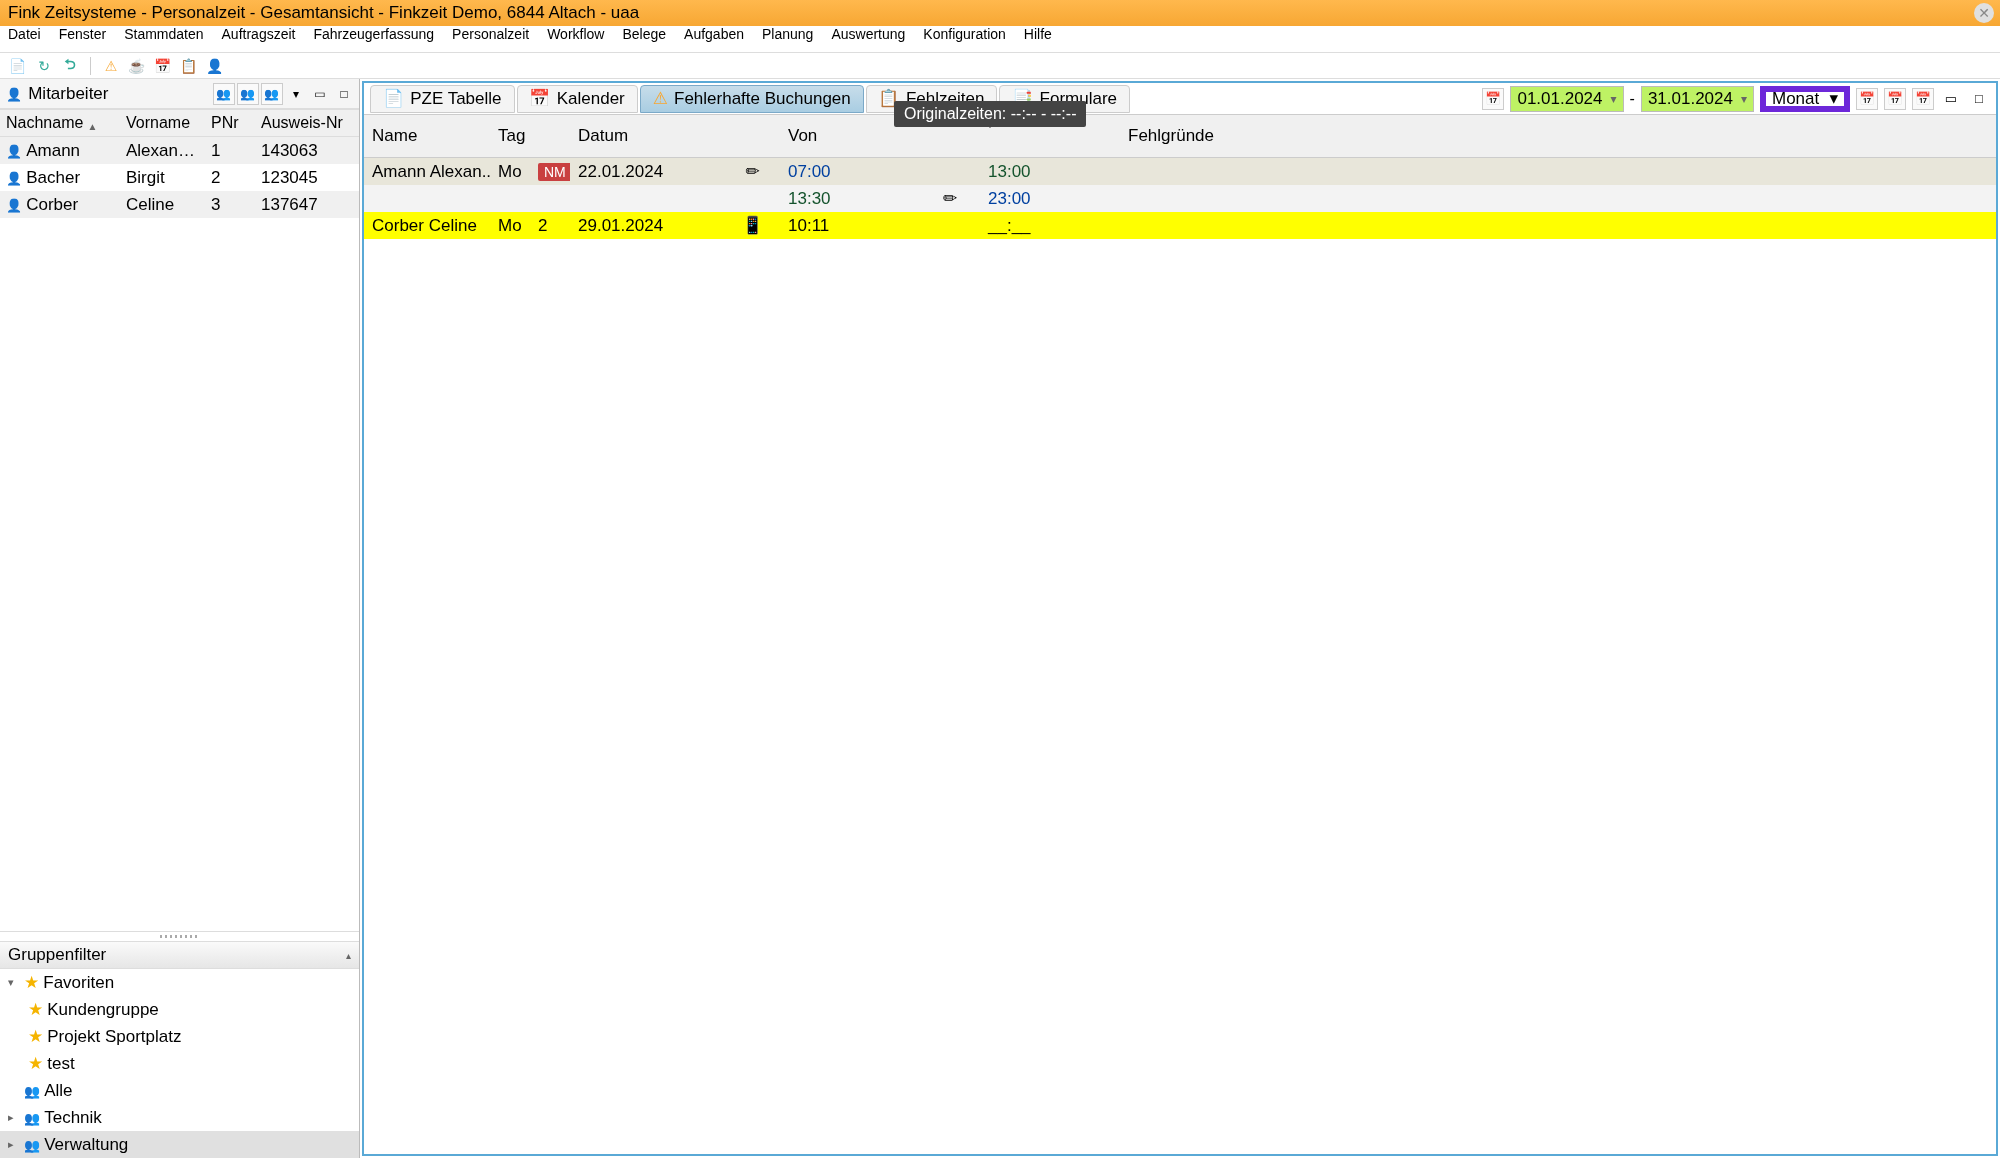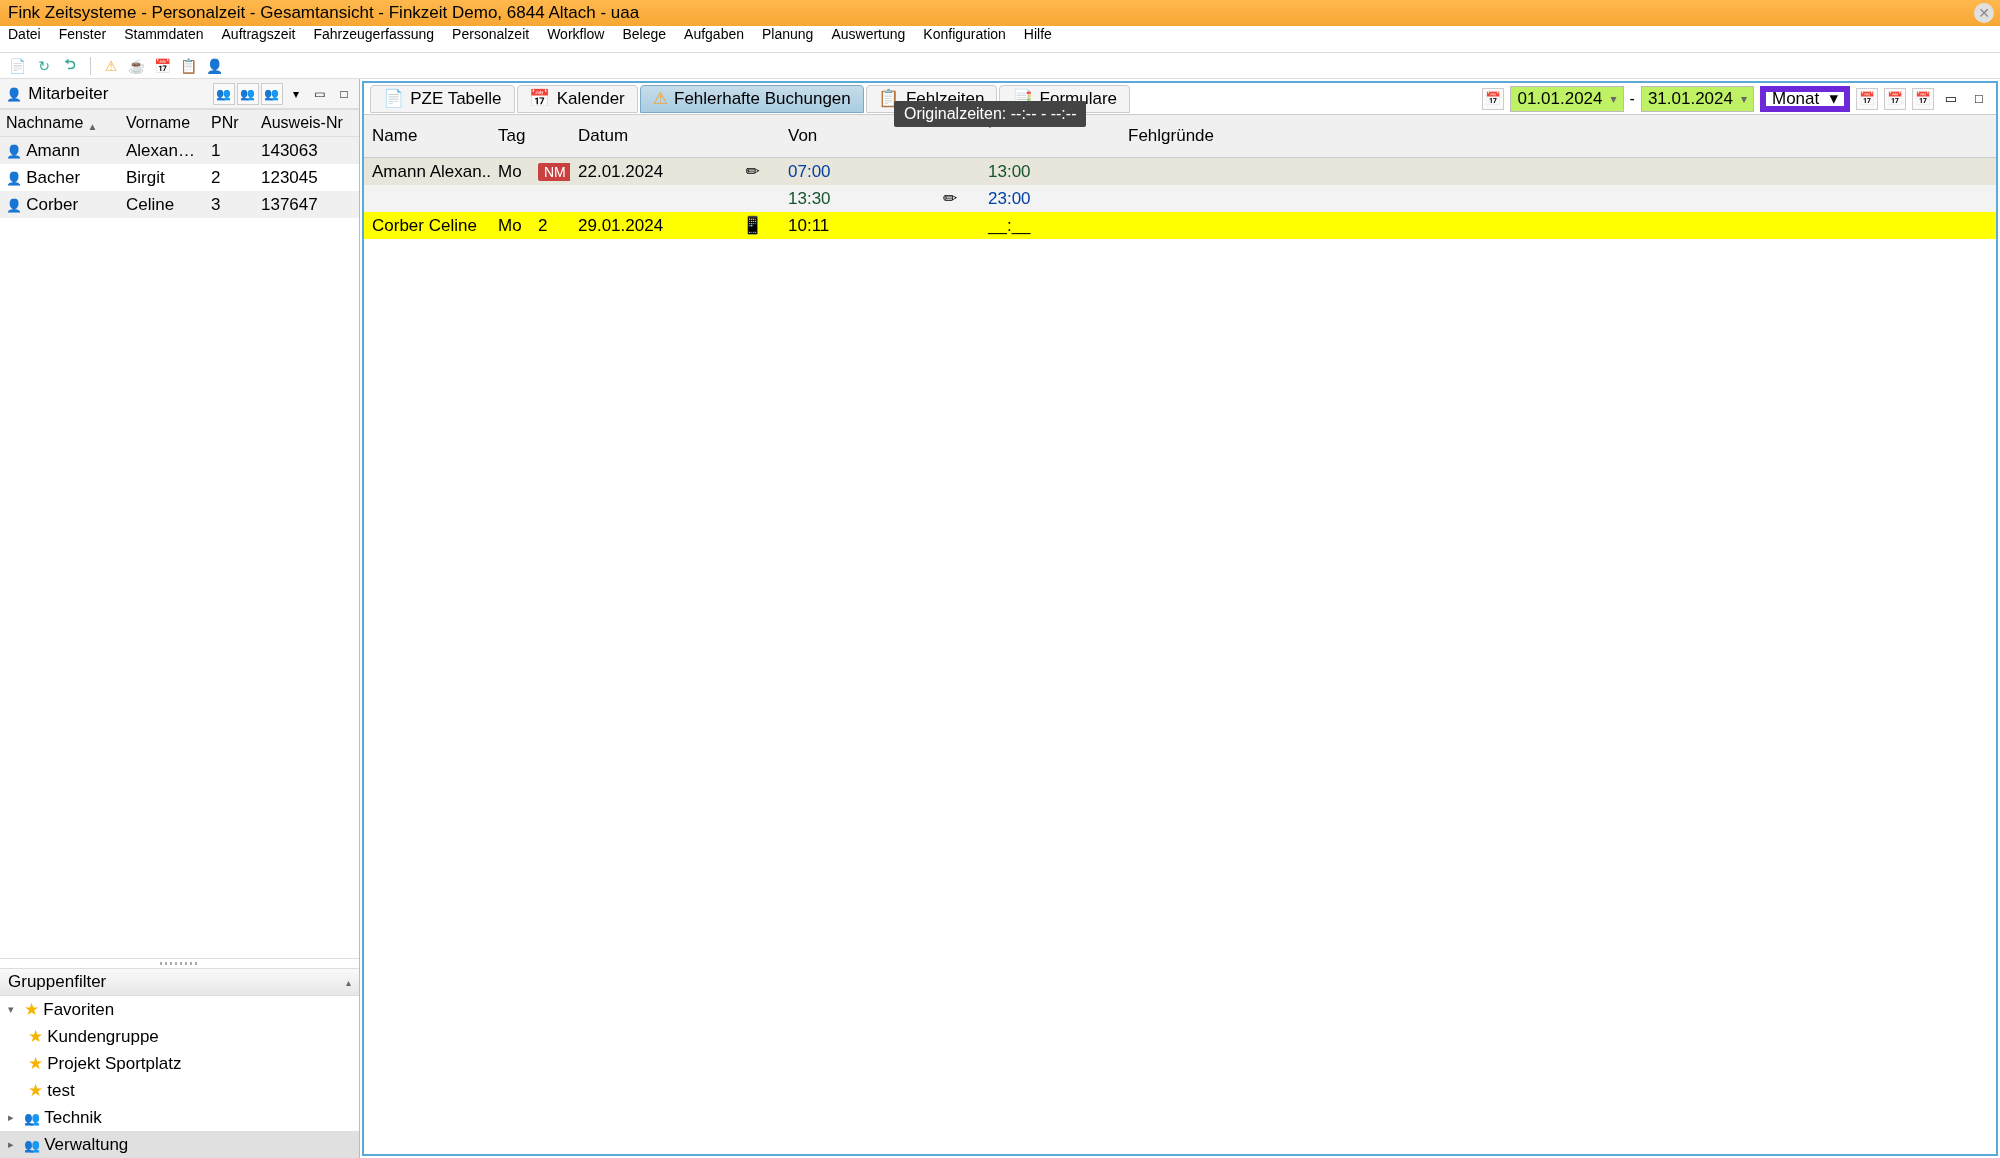--- a/index.html
+++ b/index.html
@@ -168,20 +168,25 @@
         </div>
         <div class="tree-row lvl1">
           <span class="star">★</span>
           <span>Projekt Sportplatz</span>
         </div>
         <div class="tree-row lvl1">
           <span class="star">★</span>
           <span>test</span>
         </div>
         <div class="tree-row">
+          <span style="width:12px"></span>
+          <span class="people-icon"></span>
+          <span>Alle</span>
+        </div>
+        <div class="tree-row">
           <span style="width:12px;font-size:11px;color:#666">▸</span>
           <span class="people-icon"></span>
           <span>Technik</span>
         </div>
         <div class="tree-row sel">
           <span style="width:12px;font-size:11px;color:#666">▸</span>
           <span class="people-icon"></span>
           <span>Verwaltung</span>
         </div>
       </div>

